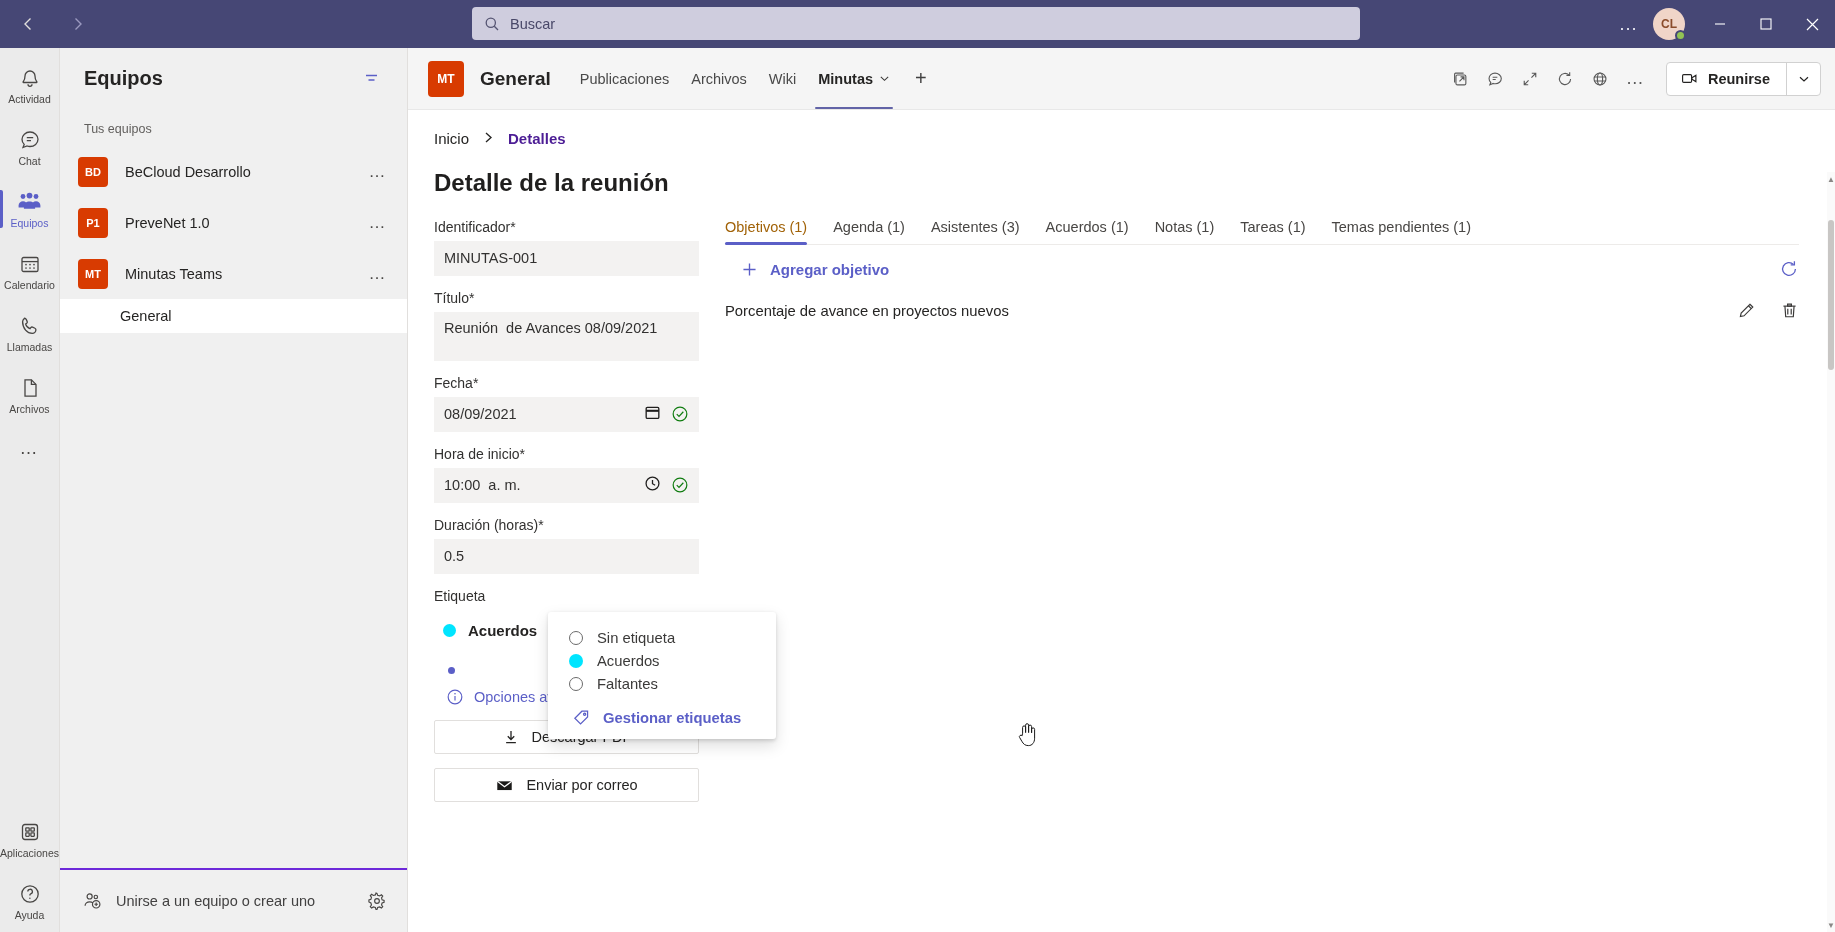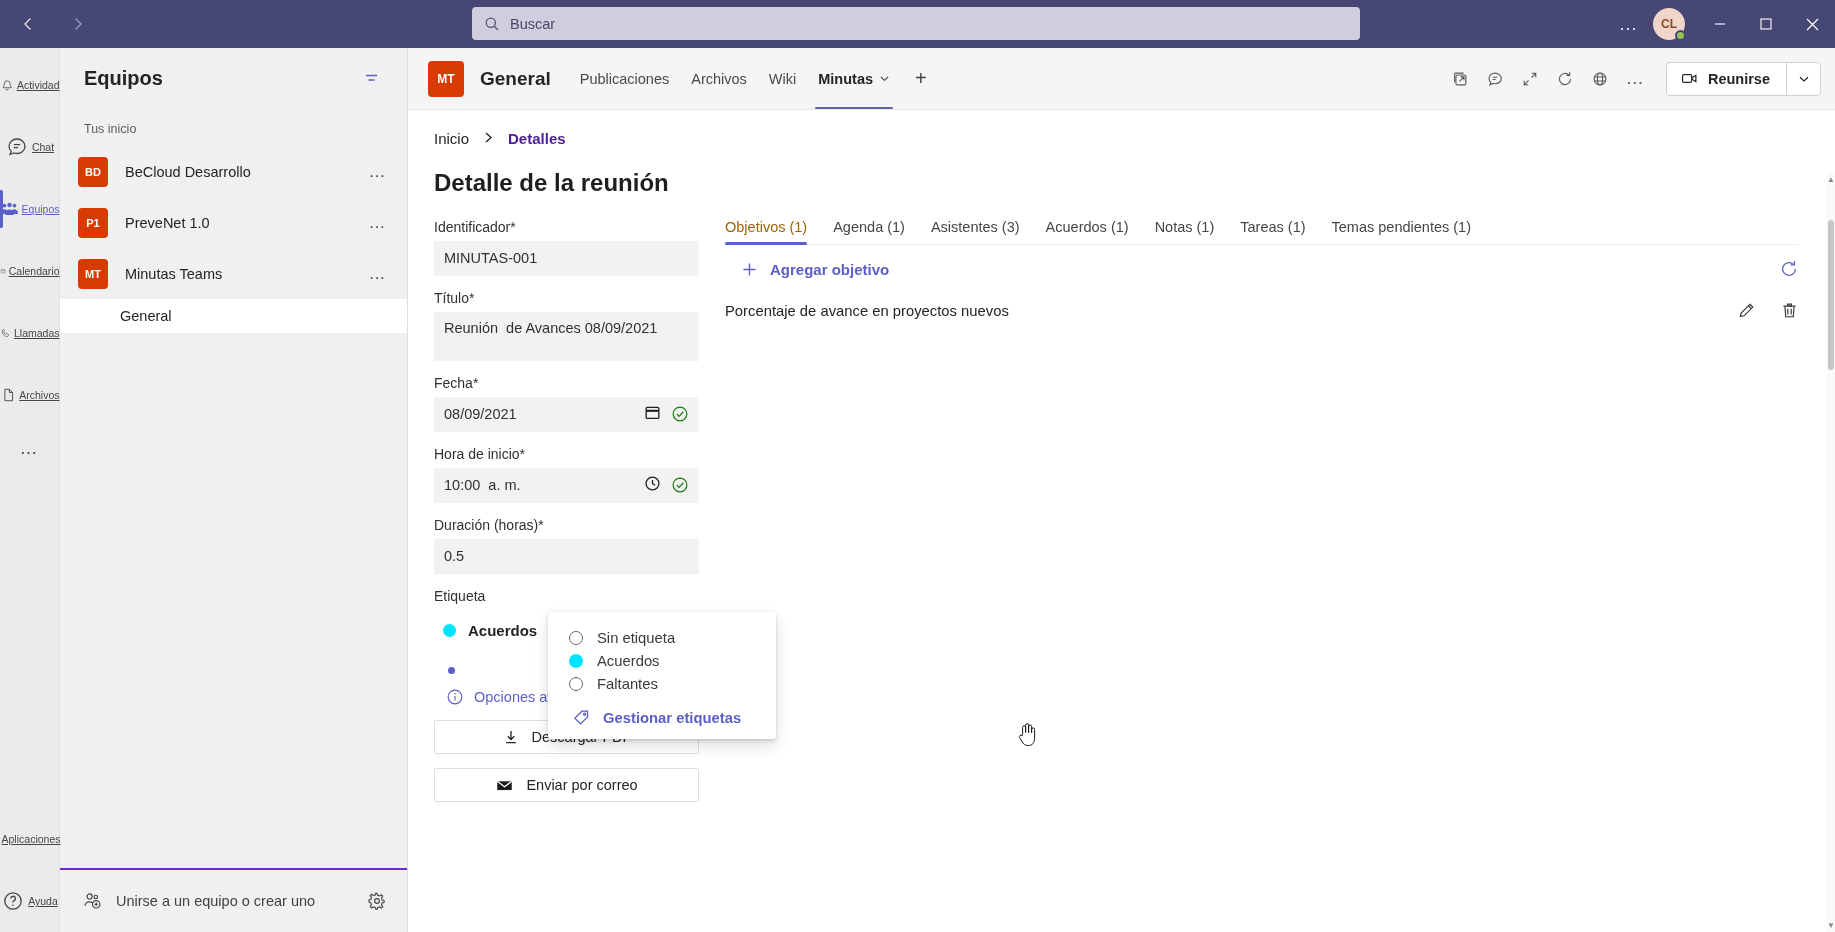--- a/index.html
+++ b/index.html
@@ -80,22 +80,22 @@
   
   .rail {
     width: 60px; flex: 0 0 60px;
     background: #ebebeb;
     display: flex; flex-direction: column; align-items: center;
     padding-top: 6px;
     border-right: 1px solid #e1dfdd;
   }
   .rail-item {
     width: 60px; height: 62px;
-    display: flex; flex-direction: row; align-items: center; justify-content: center;
-    gap: 3px; cursor: pointer; color: #484644; position: relative; text-decoration: underline;
+    display: flex; flex-direction: column; align-items: center; justify-content: center;
+    gap: 3px; cursor: pointer; color: #484644; position: relative;
   }
   .rail-item .rlabel { font-size: 10.5px; line-height: 12px; }
   .rail-item.active { color: #5b5fc7; }
   .rail-item.active::before {
     content: ""; position: absolute; left: 0; top: 12px;
     width: 3px; height: 38px; background: #5b5fc7; border-radius: 0 2px 2px 0;
   }
   .rail-dots {
     width: 60px; height: 44px; display:flex; align-items:center; justify-content:center;
     color:#484644; font-size: 18px; letter-spacing: 2px; cursor: pointer;
@@ -503,21 +503,21 @@
     <div class="teams-header">
       <h1>Equipos</h1>
       <div class="filter-btn">
         <svg width="19" height="19" viewBox="0 0 19 19" fill="none" stroke="#5b5fc7" stroke-width="1.3">
           <path d="M4 6.5h11M6.5 11h6"></path>
         </svg>
       </div>
     </div>
 
     <div class="teams-scroll">
-      <div class="section-label">Tus inicio</div>
+      <div class="section-label">Tus equipos</div>
 
       <div class="team-row">
         <div class="team-avatar">BD</div>
         <div class="team-name">BeCloud Desarrollo</div>
         <div class="team-more">…</div>
       </div>
 
       <div class="team-row">
         <div class="team-avatar">P1</div>
         <div class="team-name">PreveNet 1.0</div>

